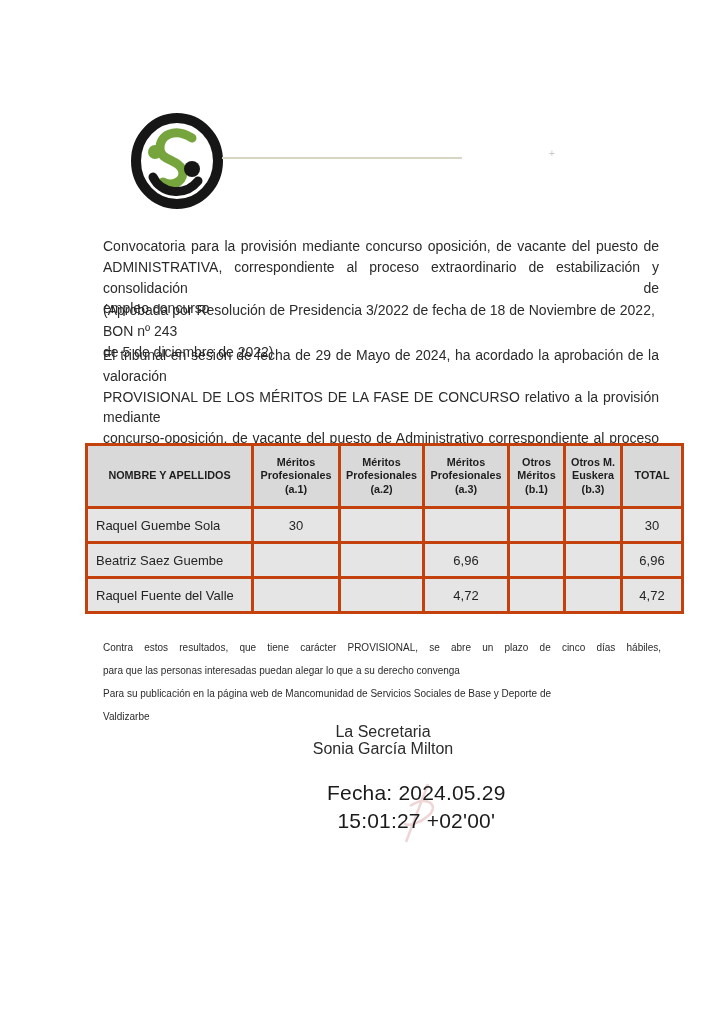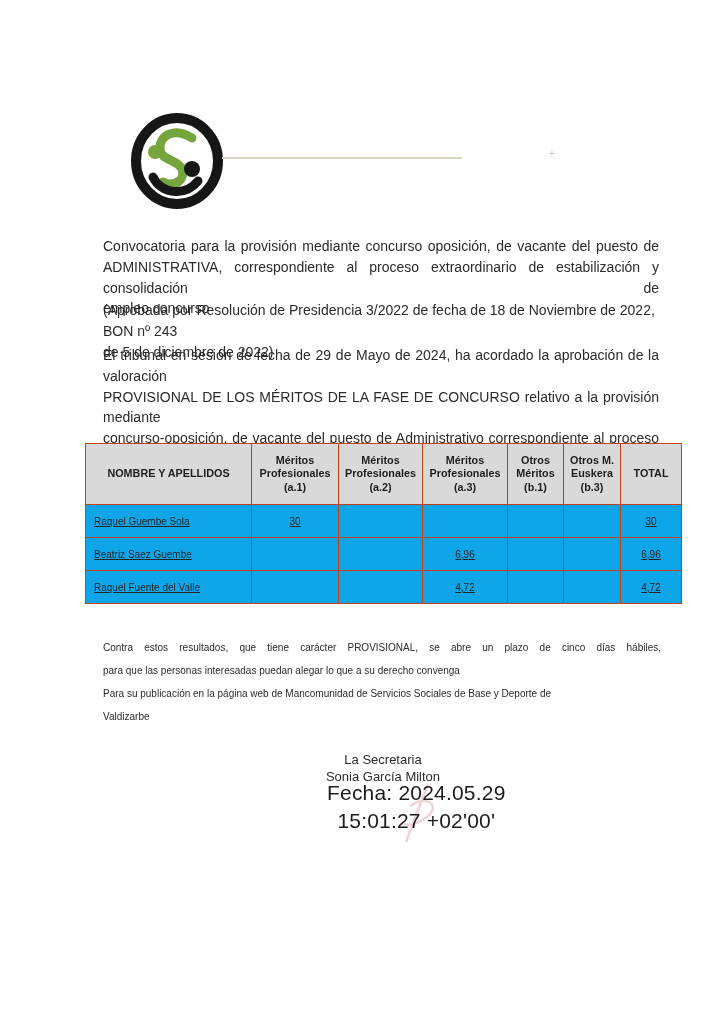--- a/index.html
+++ b/index.html
@@ -12,34 +12,34 @@
   .scan-artifact { position:absolute; left:549px; top:148px; font-size:10px; color:#c7c7c7; }
 
   .para { position:absolute; left:103px; width:556px; font-size:14px; line-height:20.8px; }
   .para-bottom { position:absolute; left:103px; width:558px; font-size:10px; line-height:23px; }
   .jline { text-align:justify; text-align-last:justify; }
 
   table.results {
     position:absolute; left:85px; top:443px; width:596px;
     border-collapse:collapse; table-layout:fixed;
   }
-  table.results th, table.results td { border:1px solid #c2410c; overflow:hidden; }
+  table.results th, table.results td { border:3px solid #c2410c; overflow:hidden; }
   table.results th {
     background:#d9d9d9; font-size:10.8px; line-height:13.5px; font-weight:bold;
     text-align:center; vertical-align:middle; white-space:pre-line; height:56px; padding:2px 1px;
     color:#1d1d1d;
   }
   table.results td {
-    font-size:10px; height:32px; text-align:center; vertical-align:middle; color:#242424;
-    background:#0ea5e9; padding:0 2px;text-decoration:underline;
+    font-size:13px; height:32px; text-align:center; vertical-align:middle; color:#242424;
+    background:#e5e5e5; padding:0 2px;
   }
   table.results td.name { text-align:left; padding-left:8px; }
 
-  .sig { position:absolute; left:283px; top:752px; width:200px; text-align:center;
-         font-size:13px; line-height:16.5px; color:#2b2b2b; }
+  .sig { position:absolute; left:283px; top:724px; width:200px; text-align:center;
+         font-size:16px; line-height:16.5px; color:#2b2b2b; }
   .stamp-ribbon { position:absolute; left:398px; top:782px; width:52px; height:64px; opacity:0.55; z-index:0; }
   .stamp-date { position:absolute; left:327px; top:779px; font-size:21px; line-height:27.5px;
                 color:#1b1b1b; z-index:1; letter-spacing:0.2px;text-align:center; }
 </style>
 </head>
 <body>
 
 <div class="page">
 
   <div class="logo">

